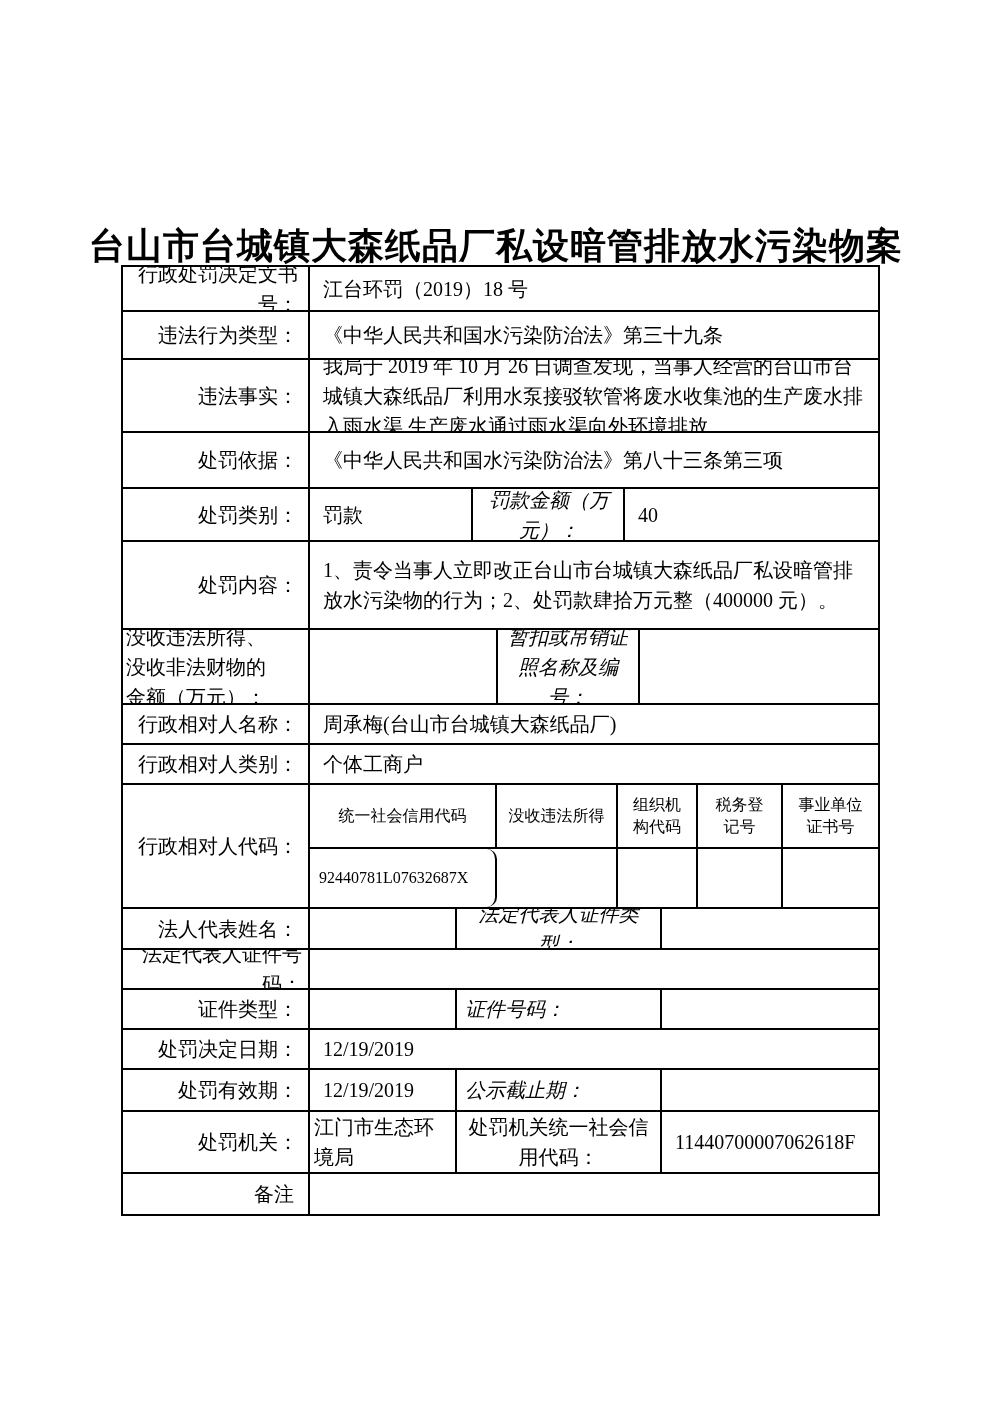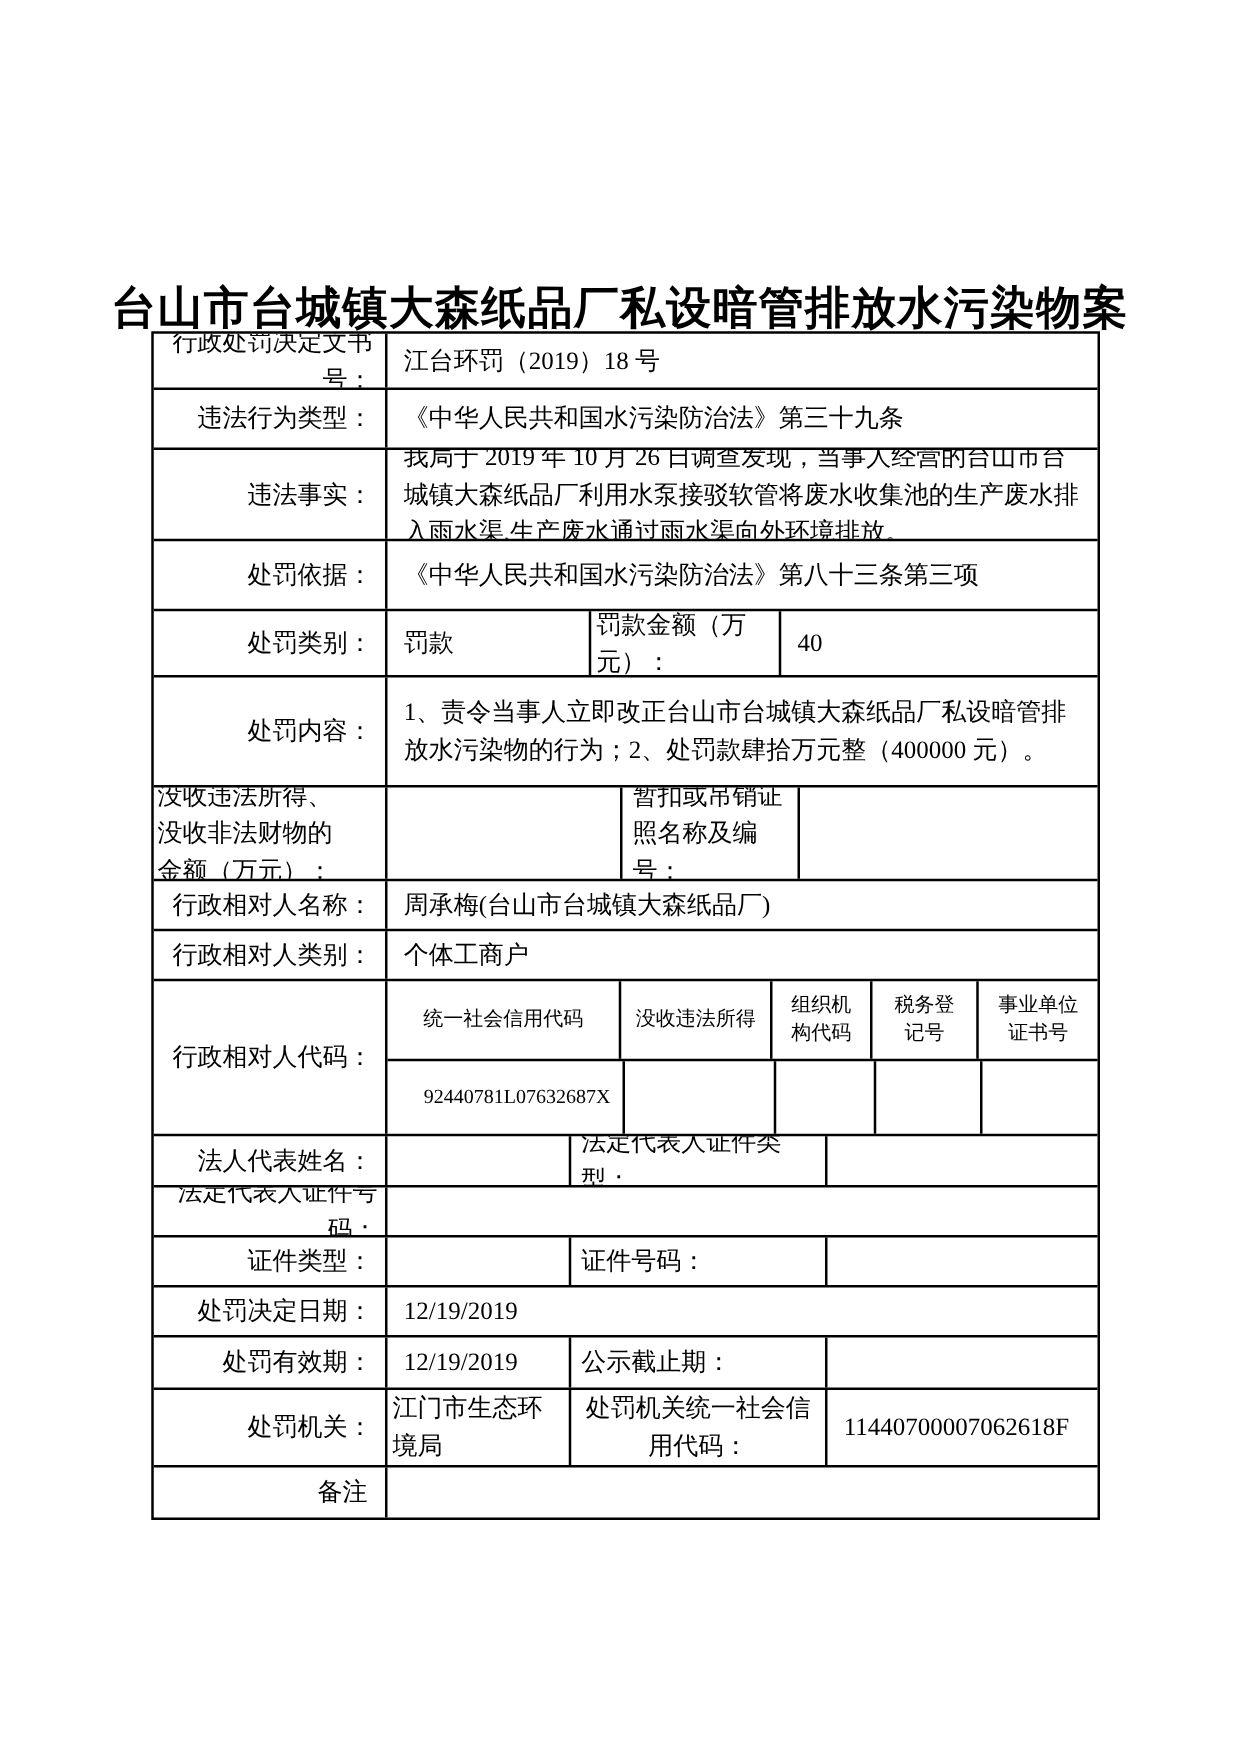--- a/index.html
+++ b/index.html
@@ -19,38 +19,38 @@
   .row:last-child{border-bottom:none;}
   .cell{
     box-sizing:border-box;border-right:2px solid #000;
     display:flex;align-items:center;
     font-size:20px;line-height:1.5;overflow:hidden;
   }
   .cell:last-child{border-right:none;}
   .lab{flex:0 0 187px;justify-content:flex-end;text-align:right;padding:2px 10px 2px 4px;}
   .lab.wrapfill{justify-content:flex-start;text-align:left;padding:2px 32px 2px 3px;}
   .val{flex:1 1 auto;justify-content:flex-start;text-align:left;padding:2px 8px 2px 13px;}
-  .midlab{justify-content:flex-start;text-align:left;padding:15px 8px;}
+  .midlab{justify-content:flex-start;text-align:center;padding:15px 8px;font-style:italic;}
   .ctrlab{justify-content:center;text-align:center;padding:2px 8px;}
   .sub-wrap{flex:1 1 auto;display:flex;flex-direction:column;}
   .sub-row{display:flex;box-sizing:border-box;}
   .sub-row.hdr{height:64px;border-bottom:2px solid #000;}
   .sub-row.vals{flex:1 1 auto;}
   .sub-cell{
     box-sizing:border-box;border-right:2px solid #000;
     display:flex;align-items:center;justify-content:center;text-align:center;
     font-size:16px;line-height:1.4;padding:2px 10px;
   }
   .sub-cell:last-child{border-right:none;}
   .sc1{flex:0 0 187px;}
   .sc2{flex:0 0 121px;}
   .sc3{flex:0 0 80px;}
   .sc4{flex:0 0 85px;}
   .sc5{flex:1 1 auto;}
-  .sub-cell.code{justify-content:flex-start;text-align:left;padding-left:29px;}
+  .sub-cell.code{justify-content:flex-start;text-align:left;padding-left:9px;border-radius:10px;}
   .w163{flex:0 0 163px;}
   .w152{flex:0 0 152px;}
   .w188{flex:0 0 188px;}
   .w142{flex:0 0 142px;}
   .w147{flex:0 0 147px;}
   .w205{flex:0 0 205px;}
 </style>
 </head>
 <body>
 

